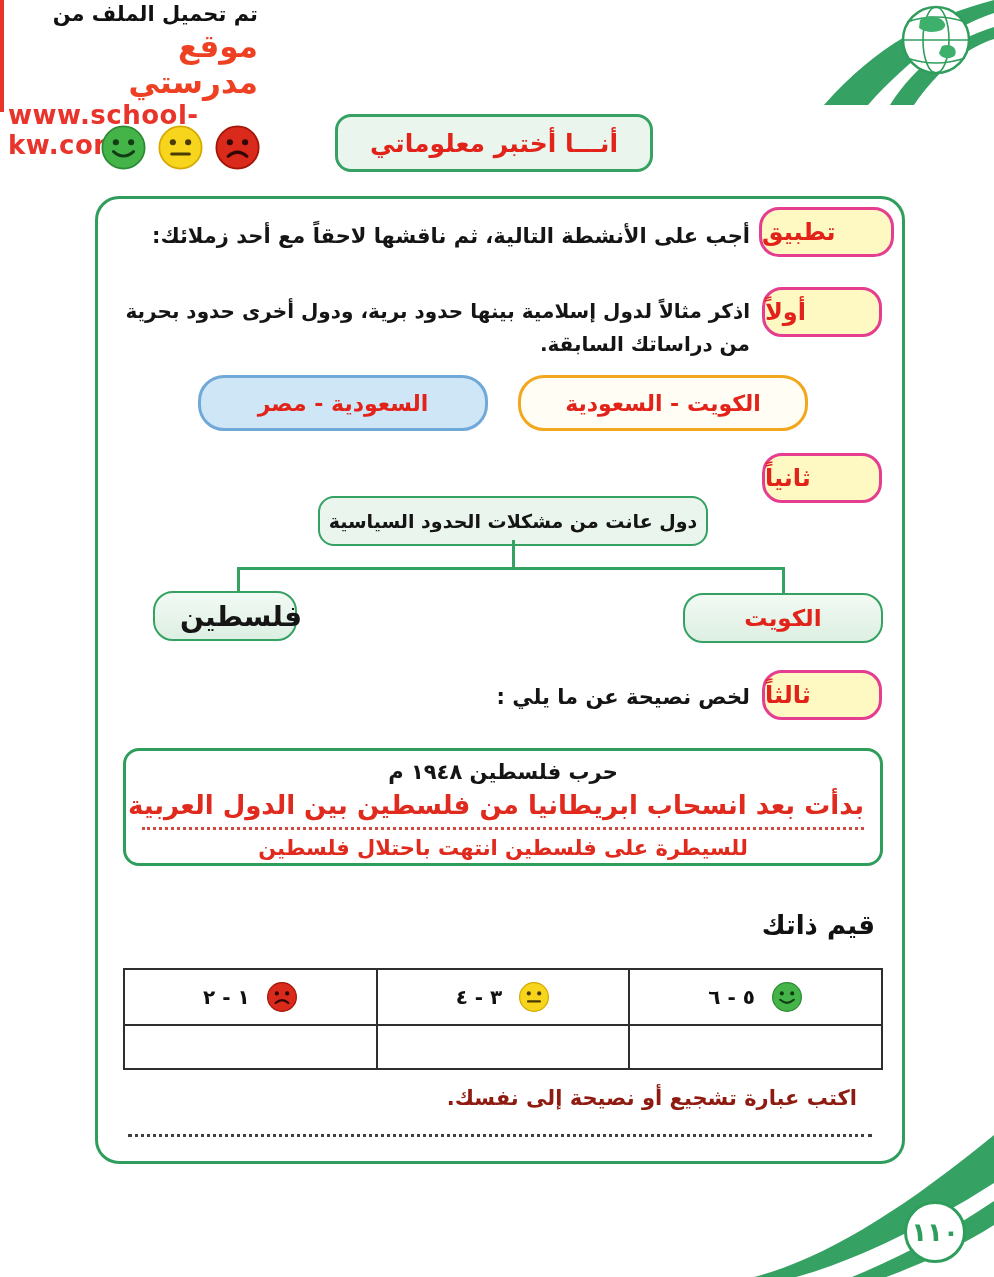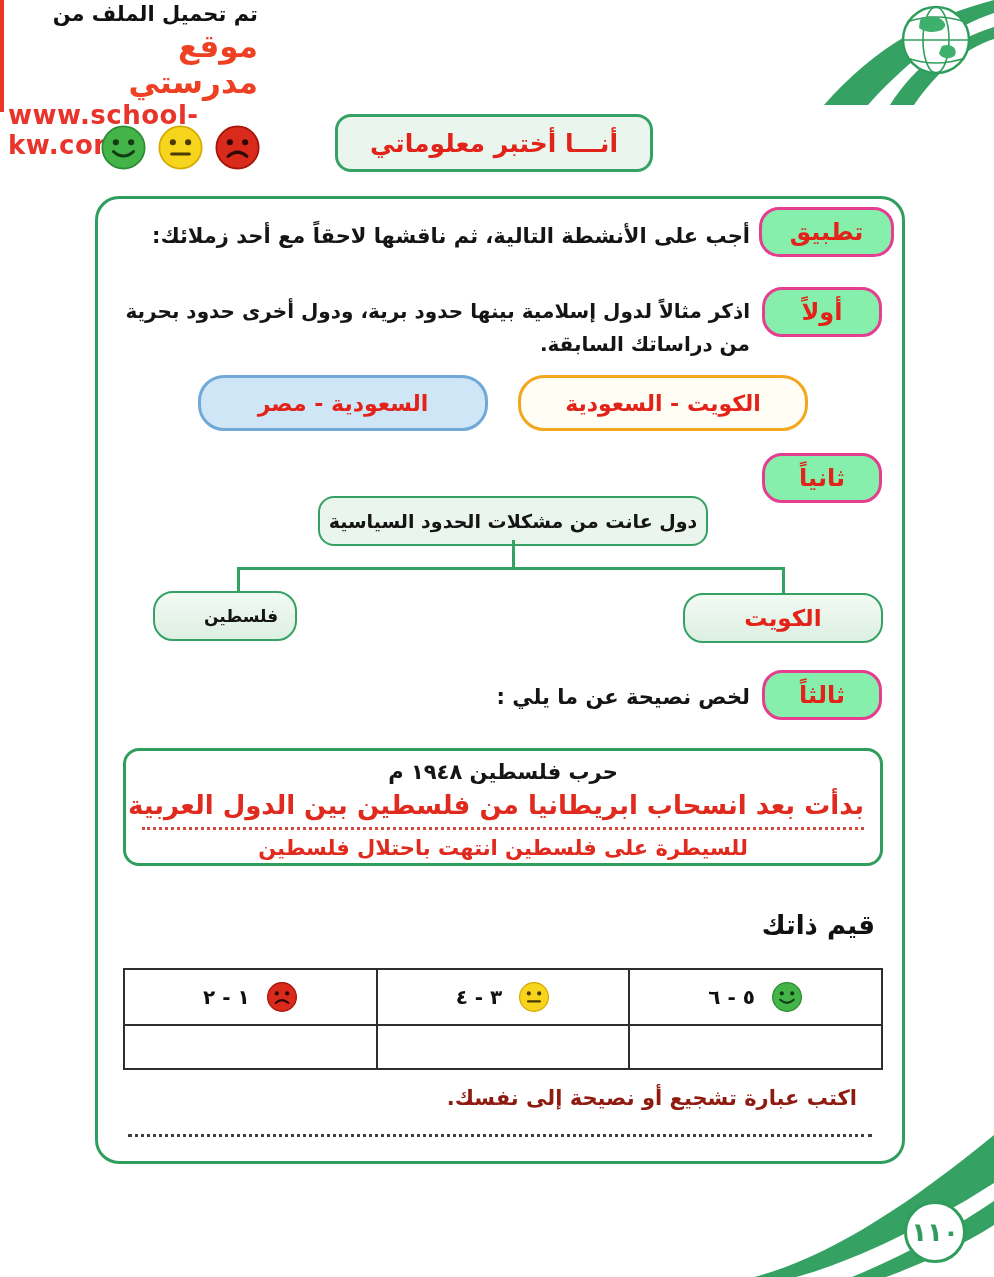--- a/index.html
+++ b/index.html
@@ -30,22 +30,22 @@
     display:flex; align-items:center; justify-content:center;
   }
   .title-banner span { color:#e2231a; font-weight:bold; font-size:25px; }
 
   
   .main-box {
     position:absolute; left:95px; top:196px; width:810px; height:968px;
     border:3px solid #2f9e5c; border-radius:24px; background:#fff;
   }
   .badge {
-    position:absolute; border:3px solid #e53d8f; background:#86efac;
-    border-radius:20px; display:flex; align-items:center; justify-content:center;
+    position:absolute; border:3px solid #e53d8f; background:#fef9c3;
+    border-radius:20px; display:flex; align-items:center; justify-content:flex-end;
     color:#e2231a; font-weight:bold; font-size:24px;
   }
   .badge-apply  { right:8px;  top:8px;   width:135px; height:50px; }
   .badge-first  { right:20px; top:88px;  width:120px; height:50px; }
   .badge-second { right:20px; top:254px; width:120px; height:50px; }
   .badge-third  { right:20px; top:471px; width:120px; height:50px; }
 
   .instruction { position:absolute; right:152px; left:16px; top:20px; text-align:right;
     font-size:21px; font-weight:bold; color:#151515; line-height:34px; }
   .question { position:absolute; right:152px; left:16px; top:96px; text-align:right;
@@ -70,21 +70,21 @@
   .conn-h       { left:139px; top:368px; width:548px; height:3px; }
   .conn-v-right { left:684px; top:370px; width:3px; height:26px; }
   .conn-v-left  { left:139px; top:370px; width:3px; height:24px; }
 
   .child-box {
     position:absolute; border:2.5px solid #35a263; border-radius:20px;
     background:linear-gradient(180deg,#f2faf4,#ddefe2);
     display:flex; align-items:center; justify-content:center; font-weight:bold;
   }
   .child-right { left:585px; top:394px; width:200px; height:50px; color:#e2231a; font-size:23px; }
-  .child-left  { left:55px;  top:392px; width:144px; height:50px; color:#151515; font-size:17px;padding-left:32px; }
+  .child-left  { left:55px;  top:392px; width:144px; height:50px; color:#151515; font-size:28px;padding-left:32px; }
 
   .prompt { position:absolute; right:152px; top:486px; text-align:right;
     font-size:21px; font-weight:bold; color:#151515; }
 
   .summary-box {
     position:absolute; left:25px; top:549px; width:760px; height:118px;
     border:3px solid #2f9e5c; border-radius:16px; background:#fff; overflow:hidden;
   }
   .summary-title { margin-top:9px; text-align:center; font-size:21px; font-weight:bold; color:#151515; }
   .answer-line {

